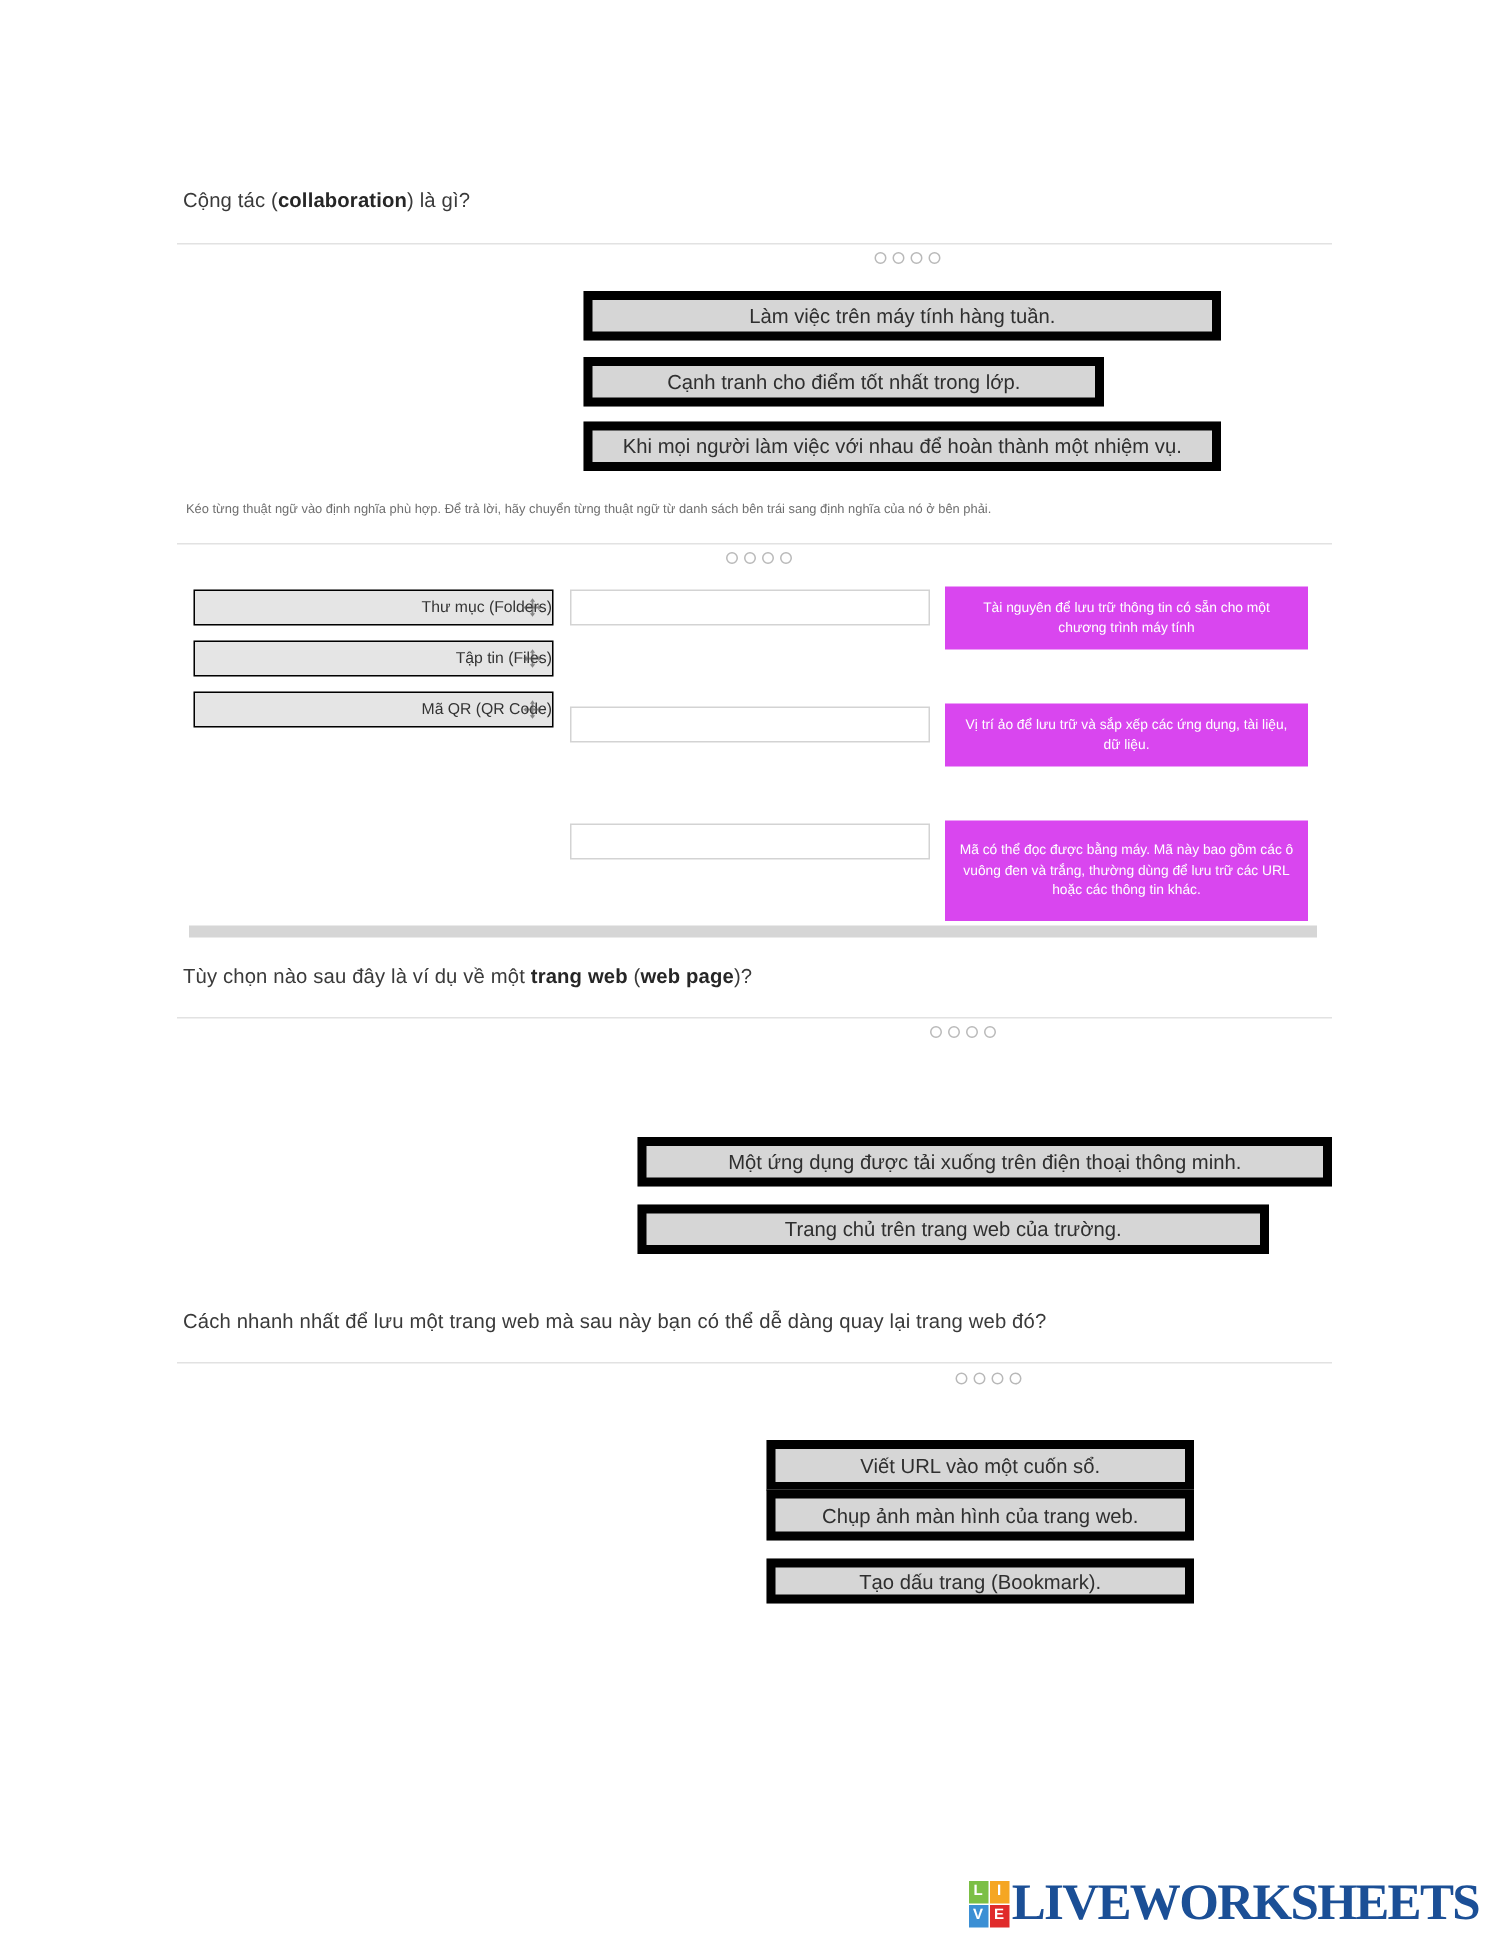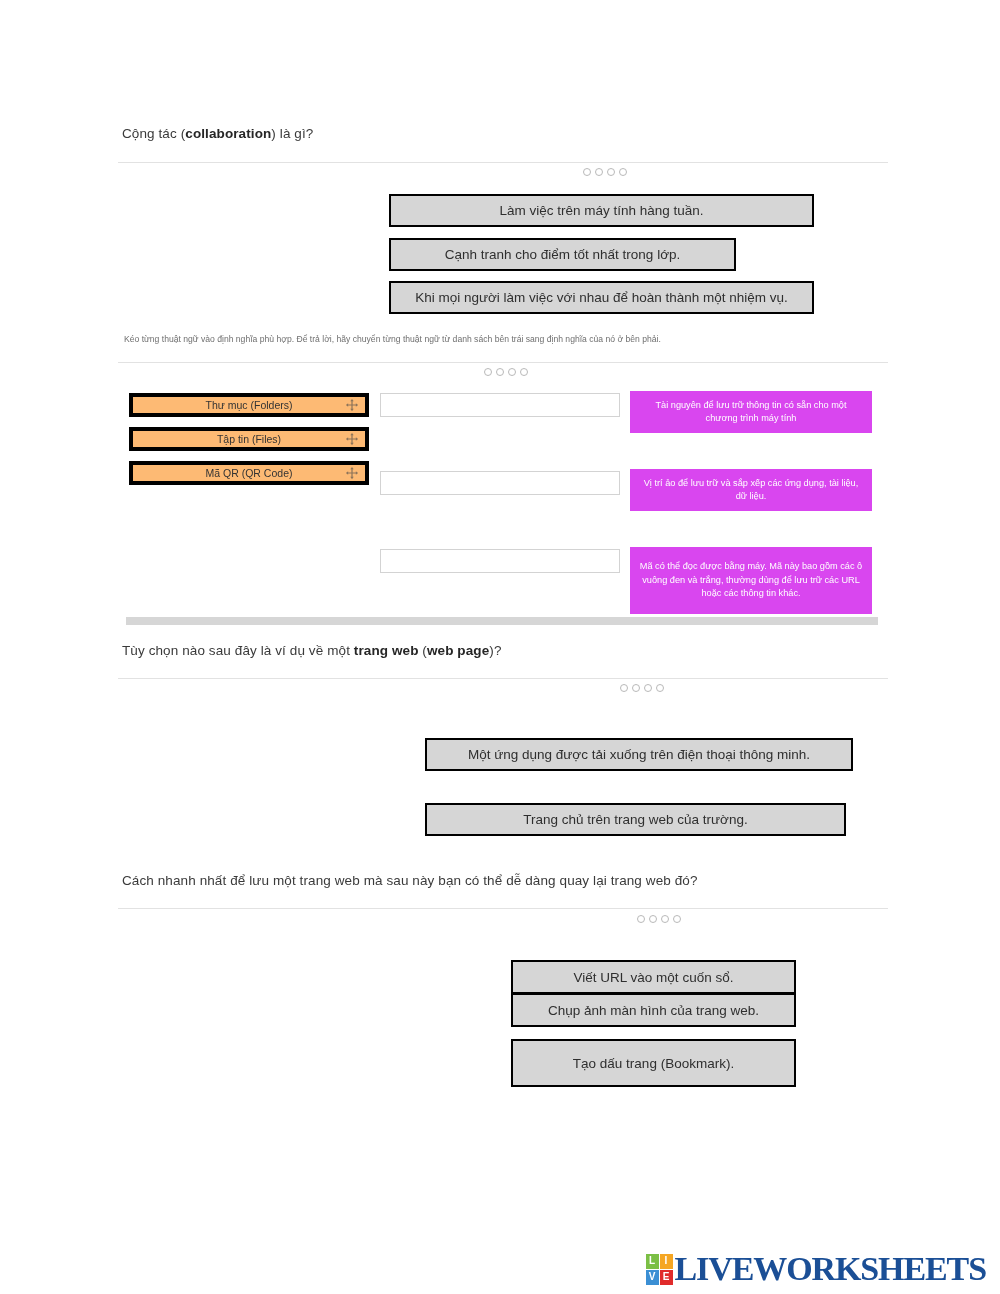--- a/index.html
+++ b/index.html
@@ -51,21 +51,21 @@
     width: 6px;
     height: 6px;
     border: 1px solid #b9b9b9;
     border-radius: 50%;
     background: #fff;
   }
 
   .opt {
     position: absolute;
     background: #d6d6d6;
-    border: 2px solid #000000;
+    border: 6px solid #000000;
     box-sizing: border-box;
     display: flex;
     align-items: center;
     justify-content: center;
     font-size: 13.5px;
     color: #2f2f2f;
     text-align: center;
     padding: 0 10px;
   }
 
@@ -79,26 +79,26 @@
     color: #6f6f6f;
     line-height: 1.35;
     white-space: nowrap;
   }
 
   .drag-item {
     position: absolute;
     left: 129px;
     width: 240px;
     height: 24px;
-    background: #fdba74;
-    border: 4px solid #000000;
-    box-sizing: border-box;
-    display: flex;
-    align-items: center;
-    justify-content: center;
+    background: #e5e5e5;
+    border: 1px solid #000000;
+    box-sizing: border-box;
+    display: flex;
+    align-items: center;
+    justify-content: flex-end;
     font-size: 10.5px;
     color: #333;
     cursor: move;
   }
   .drag-item .handle {
     position: absolute;
     right: 6px;
     top: 50%;
     transform: translateY(-50%);
     width: 14px;
@@ -243,37 +243,37 @@
     <span>Tùy chọn nào sau đây là ví dụ về một </span><b>trang web</b><span> (</span><b>web page</b><span>)?</span>
   </div>
   <div class="hr" style="top:678px"></div>
   <div class="dots" style="left:620px; top:684px">
     <i></i>
     <i></i>
     <i></i>
     <i></i>
   </div>
 
-  <div class="opt" style="left:425px; top:738px; width:428px; height:33px">Một ứng dụng được tải xuống trên điện thoại thông minh.</div>
+  <div class="opt" style="left:425px; top:758px; width:463px; height:33px">Một ứng dụng được tải xuống trên điện thoại thông minh.</div>
   <div class="opt" style="left:425px; top:803px; width:421px; height:33px">Trang chủ trên trang web của trường.</div>
 
   <div class="q-title" style="top:873px">
     <span>Cách nhanh nhất để lưu một trang web mà sau này bạn có thể dễ dàng quay lại trang web đó?</span>
   </div>
   <div class="hr" style="top:908px"></div>
   <div class="dots" style="left:637px; top:915px">
     <i></i>
     <i></i>
     <i></i>
     <i></i>
   </div>
 
   <div class="opt" style="left:511px; top:960px; width:285px; height:34px">Viết URL vào một cuốn sổ.</div>
   <div class="opt" style="left:511px; top:993px; width:285px; height:34px">Chụp ảnh màn hình của trang web.</div>
-  <div class="opt" style="left:511px; top:1039px; width:285px; height:48px">Tạo dấu trang (Bookmark).</div>
+  <div class="opt" style="left:511px; top:1039px; width:285px; height:30px">Tạo dấu trang (Bookmark).</div>
 
   <div class="logo">
     <span class="logo-mark">
       <span style="background: rgb(123, 191, 69);">L</span>
       <span style="background: rgb(245, 166, 35);">I</span>
       <span style="background: rgb(59, 143, 212);">V</span>
       <span style="background: rgb(224, 43, 43);">E</span>
     </span>
     <span class="logo-word">LIVEWORKSHEETS</span>
   </div>

